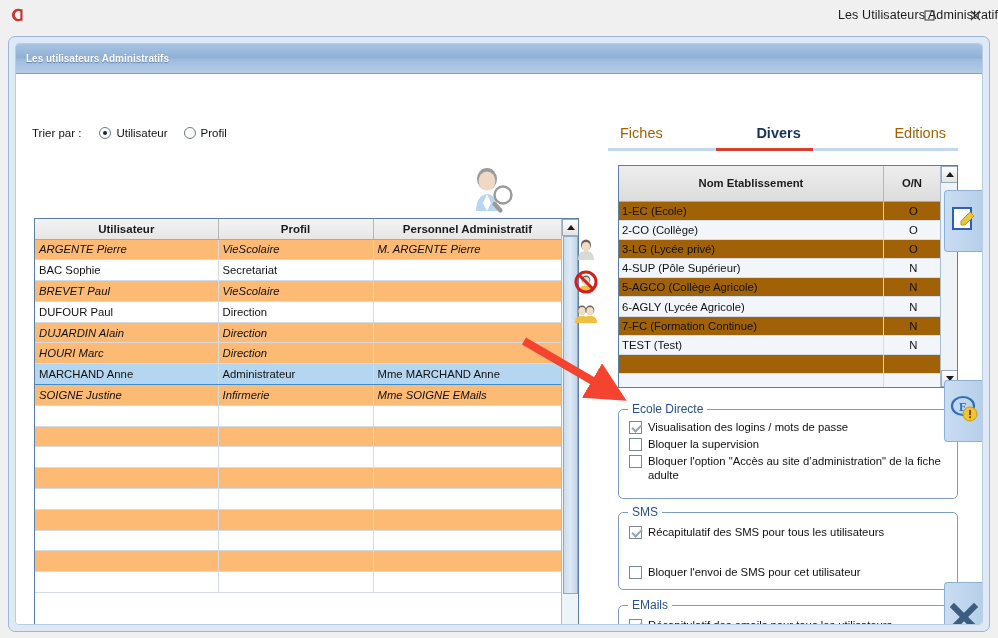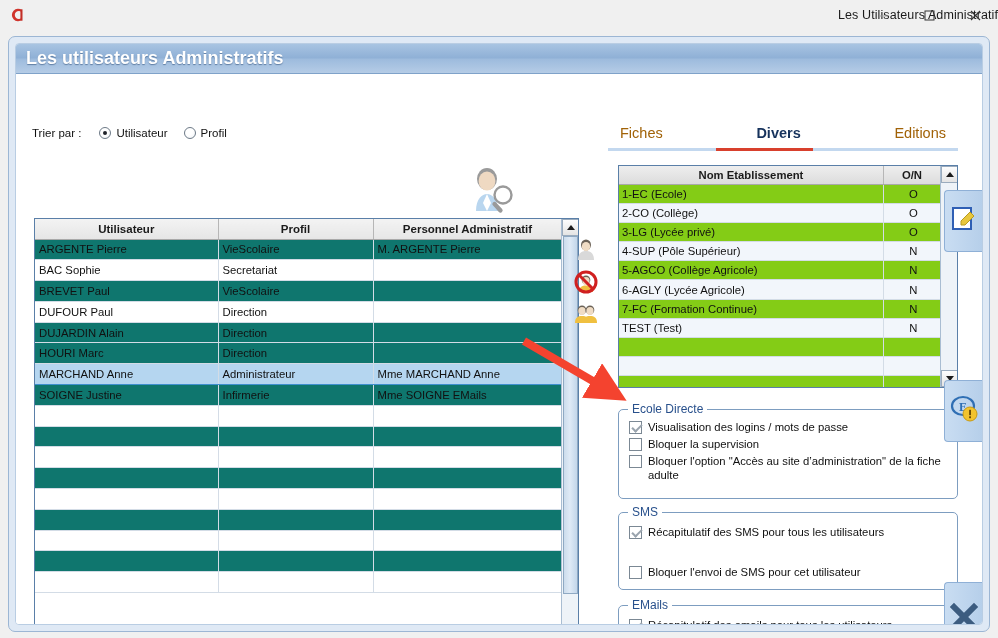--- a/index.html
+++ b/index.html
@@ -56,21 +56,21 @@
   
   #panel-header {
     position: absolute; left: 0; top: 0;
     width: 100%; height: 30px;
     background: linear-gradient(to bottom, #a8c4e2 0%, #8fb0d6 48%, #9dbbdd 52%, #b5cce6 100%);
     border-bottom: 1px solid #7fa2c9;
     display: flex; align-items: center;
   }
   #panel-header .ph-title {
     margin-left: 10px;
-    font-size: 18px; font-weight: bold;
+    font-size: 10px; font-weight: bold;
     color: #ffffff;
     text-shadow: 0 1px 1px rgba(60,90,130,.65);
   }
 
   
   #left-pane {
     position: absolute; left: 0; top: 31px;
     width: 580px; height: 563px;
     background: #fff;
   }
@@ -118,21 +118,21 @@
   }
   table.grid td {
     height: 20.8px;
     border-right: 1px solid #d3dce6;
     border-bottom: 1px solid #d3dce6;
     font-size: 11.3px; color: #111;
     padding-left: 4px;
     white-space: nowrap; overflow: hidden;
   }
   table.grid tr.odd td { background: #ffffff; }
-  table.grid tr.even td { background: #0f766e; }
+  table.grid tr.even td { background: #fdba74; font-style: italic; }
   table.grid tr.selected td {
     background: #b5d6f0;
     border-top: 1px solid #3f8fcf;
     border-bottom: 1px solid #3f8fcf;
   }
   .col-a { width: 183px; }
   .col-b { width: 155px; }
   .col-c { width: 189px; }
 
   
@@ -178,30 +178,30 @@
   }
 
   
   #estab-wrap {
     position: absolute; left: 22px; top: 90px;
     width: 340px; height: 223px;
     border: 1px solid #5a7fa8; background: #fff; overflow: hidden;
   }
   table.estab { border-collapse: collapse; width: 322px; table-layout: fixed; }
   table.estab th {
-    height: 18px;
+    height: 35px;
     background: linear-gradient(to bottom,#eeeeee,#dcdcdc);
     border-right: 1px solid #b6b6b6; border-bottom: 1px solid #a9a9a9;
     font-size: 11.3px; font-weight: bold; color: #1b1b1b; text-align: center;
   }
   table.estab td {
     height: 19.2px; border-bottom: 1px solid #d3dce6; border-right: 1px solid #d3dce6;
     font-size: 11.3px; color: #111; padding-left: 3px; white-space: nowrap;
   }
-  table.estab tr.odd td { background: #84cc16; }
+  table.estab tr.odd td { background: #a16207; }
   table.estab tr.even td { background: #f2f6fb; }
   .ecol-name { width: 264px; }
   .ecol-on { width: 57px; text-align: center; }
   #estab-sb {
     position: absolute; right: 0; top: 0; width: 17px; height: 100%;
     background: #eef3f8; border-left: 1px solid #a9bdd2;
   }
 
   
   .groupbox {

